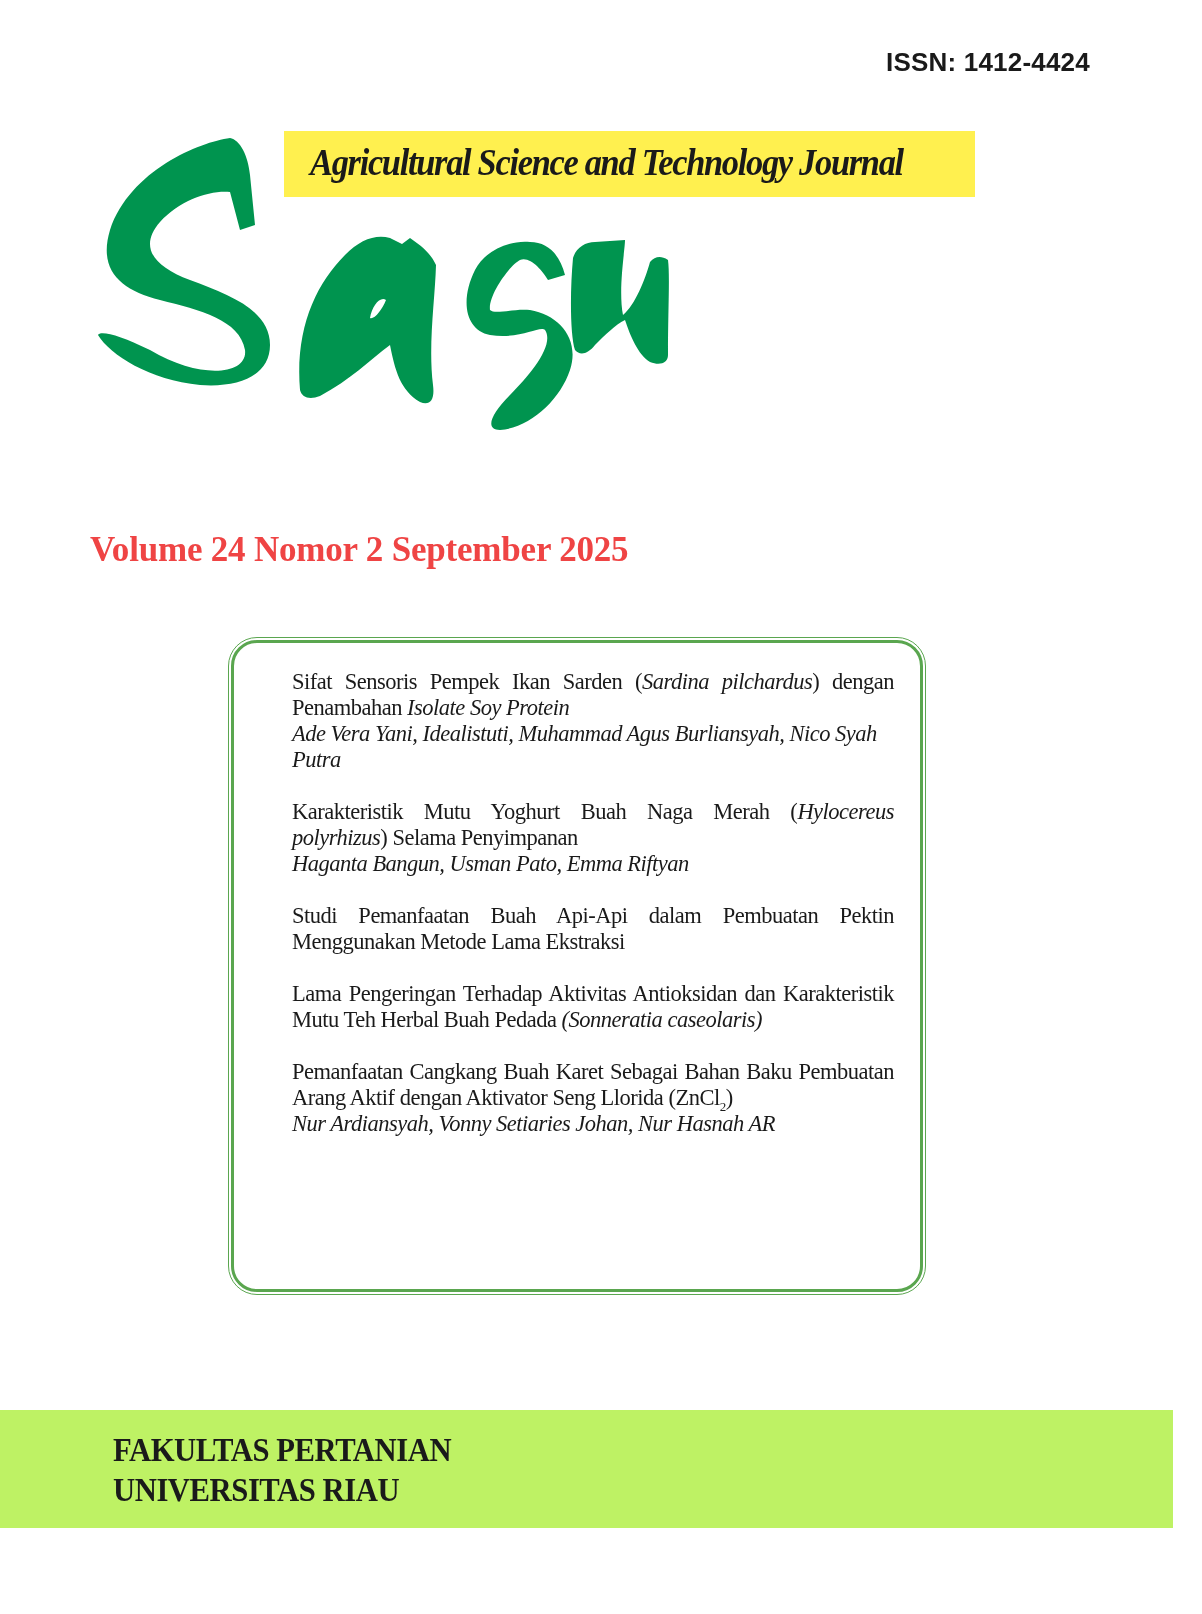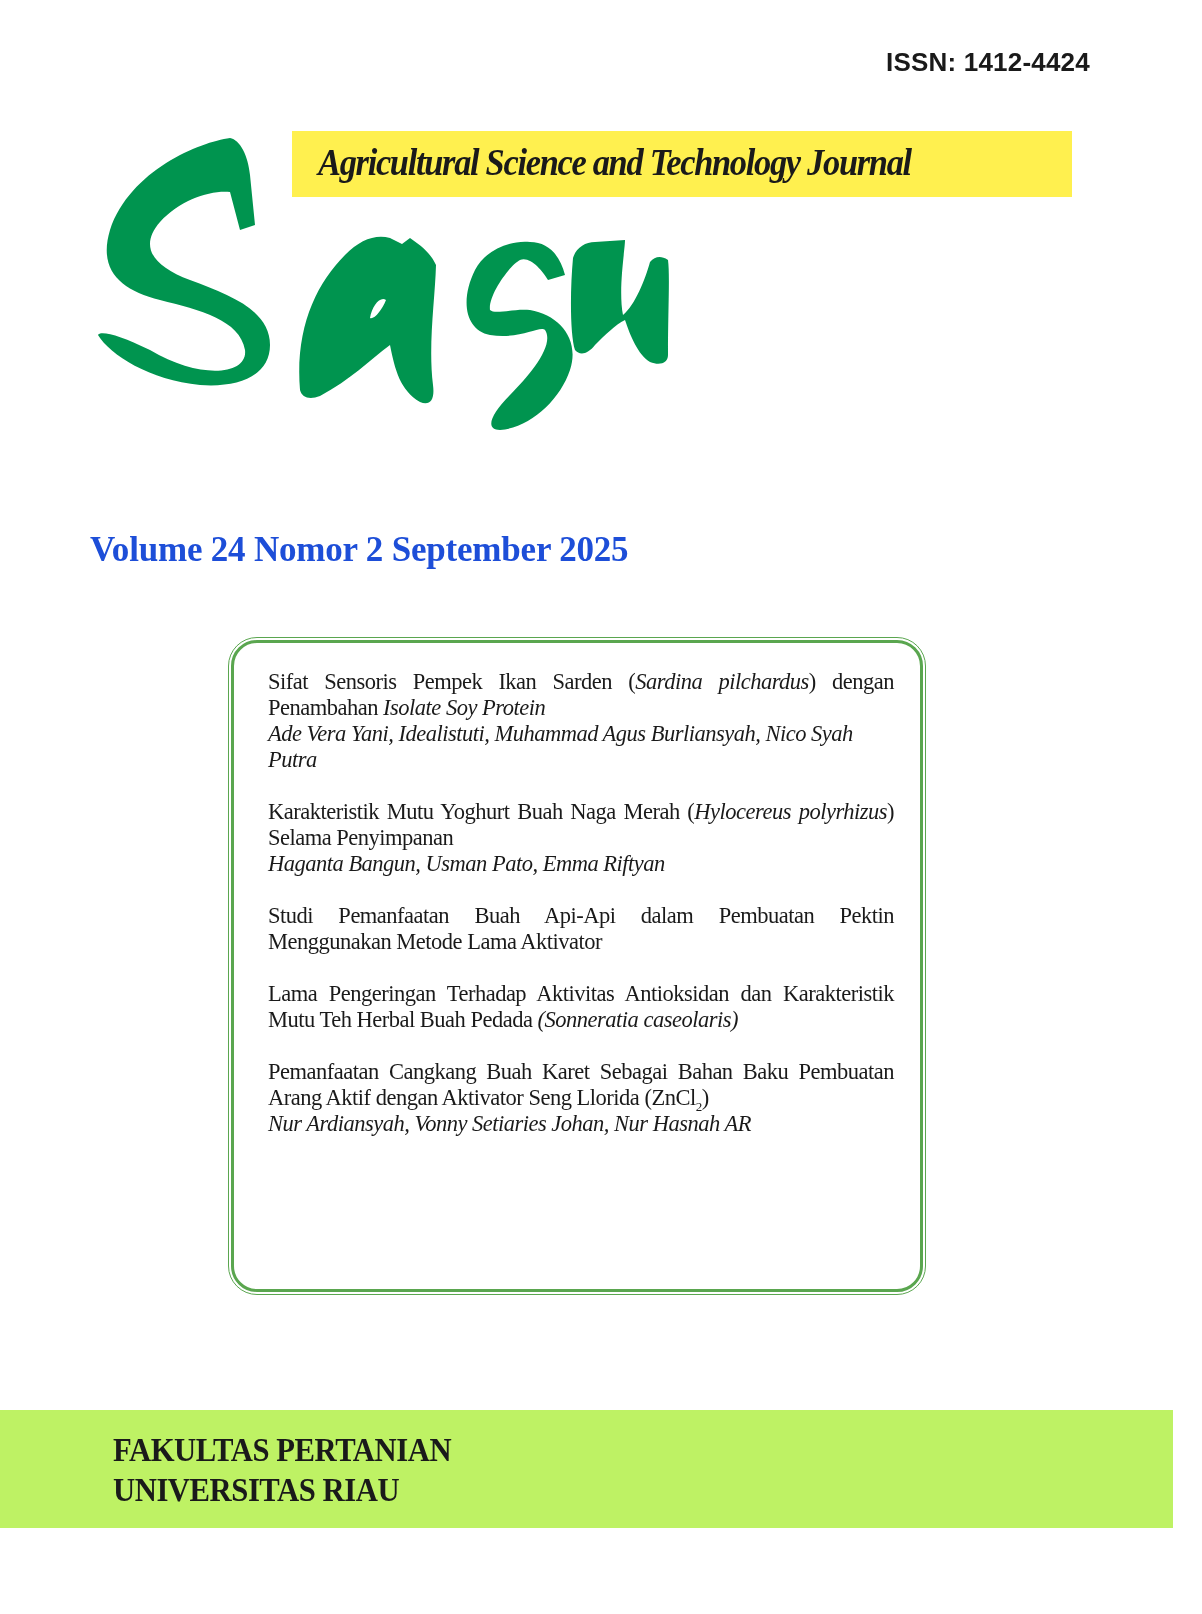--- a/index.html
+++ b/index.html
@@ -3,46 +3,46 @@
 <meta charset="utf-8">
 <style>
   html, body { margin: 0; padding: 0; background: #ffffff; }
   body { width: 1202px; height: 1614px; position: relative; overflow: hidden; }
   .issn {
     position: absolute; left: 842px; top: 47px;
     font-family: "Liberation Sans", sans-serif; font-weight: bold;
     font-size: 26px; color: #1a1a1a; letter-spacing: 0.2px; margin-left: 44px;
   }
   .subtitle-band {
-    position: absolute; left: 292px; top: 131px; width: 780px; height: 66px;
+    position: absolute; left: 284px; top: 131px; width: 691px; height: 66px;
     background: #fff04f;
   }
   .subtitle {
     position: absolute; left: 26px; top: 10px; white-space: nowrap;
     font-family: "Liberation Serif", serif; font-style: italic; font-weight: bold;
     font-size: 37px; color: #1a1a1a; letter-spacing: -1.4px;
     transform: scaleX(0.93); transform-origin: left center;
   }
   .logo { position: absolute; left: 90px; top: 130px; width: 580px; height: 310px; }
   .volume {
     position: absolute; left: 90px; top: 530px;
     font-family: "Liberation Serif", serif; font-weight: bold;
-    font-size: 35px; color: #1d4ed8; letter-spacing: -0.2px;
+    font-size: 35px; color: #ef4444; letter-spacing: -0.2px;
   }
   .toc {
     position: absolute; left: 231px; top: 640px; width: 692px; height: 652px;
     border: 3px solid #5aa64f; border-radius: 26px; box-sizing: border-box;
     outline: 1px solid #5aa64f; outline-offset: 2px;
   }
   .toc-inner {
     position: absolute; left: 34px; top: 26px; width: 626px;
     font-family: "Liberation Serif", serif; font-size: 22.5px; color: #1a1a1a;
     line-height: 26px; text-align: justify; letter-spacing: -0.5px;
   }
-  .article { margin-bottom: 26px; }
+  .article { margin-bottom: 26px; margin-left: 24px; }
   .article .title { text-align: justify; text-align-last: left; }
   .article .authors { font-style: italic; text-align: left; }
   .article i { font-style: italic; }
   .article sub { font-size: 13px; line-height: 0; vertical-align: -6px; }
   .footer-band {
     position: absolute; left: 0; top: 1410px; width: 1173px; height: 118px;
     background: #bef264;
   }
   .footer-line {
     position: absolute; left: 113px;
@@ -84,21 +84,21 @@
         <div class="title"><span>Sifat Sensoris Pempek Ikan Sarden (</span><i>Sardina pilchardus</i><span>) dengan Penambahan </span><i>Isolate Soy Protein</i></div>
         <div class="authors">Ade Vera Yani, Idealistuti, Muhammad Agus Burliansyah, Nico Syah Putra</div>
       </div>
 
       <div class="article">
         <div class="title"><span>Karakteristik Mutu Yoghurt Buah Naga Merah (</span><i>Hylocereus polyrhizus</i><span>) Selama Penyimpanan</span></div>
         <div class="authors">Haganta Bangun, Usman Pato,  Emma Riftyan</div>
       </div>
 
       <div class="article">
-        <div class="title"><span>Studi Pemanfaatan Buah Api-Api dalam Pembuatan Pektin Menggunakan Metode Lama Aktivator</span></div>
+        <div class="title"><span>Studi Pemanfaatan Buah Api-Api dalam Pembuatan Pektin Menggunakan Metode Lama Ekstraksi</span></div>
       </div>
 
       <div class="article">
         <div class="title"><span>Lama Pengeringan Terhadap Aktivitas Antioksidan dan Karakteristik Mutu Teh Herbal Buah Pedada </span><i>(Sonneratia caseolaris)</i></div>
       </div>
 
       <div class="article">
         <div class="title"><span>Pemanfaatan Cangkang Buah Karet Sebagai Bahan Baku Pembuatan Arang Aktif dengan Aktivator Seng Llorida (ZnCl</span><sub>2</sub><span>)</span></div>
         <div class="authors">Nur Ardiansyah, Vonny Setiaries Johan, Nur Hasnah AR</div>
       </div>

